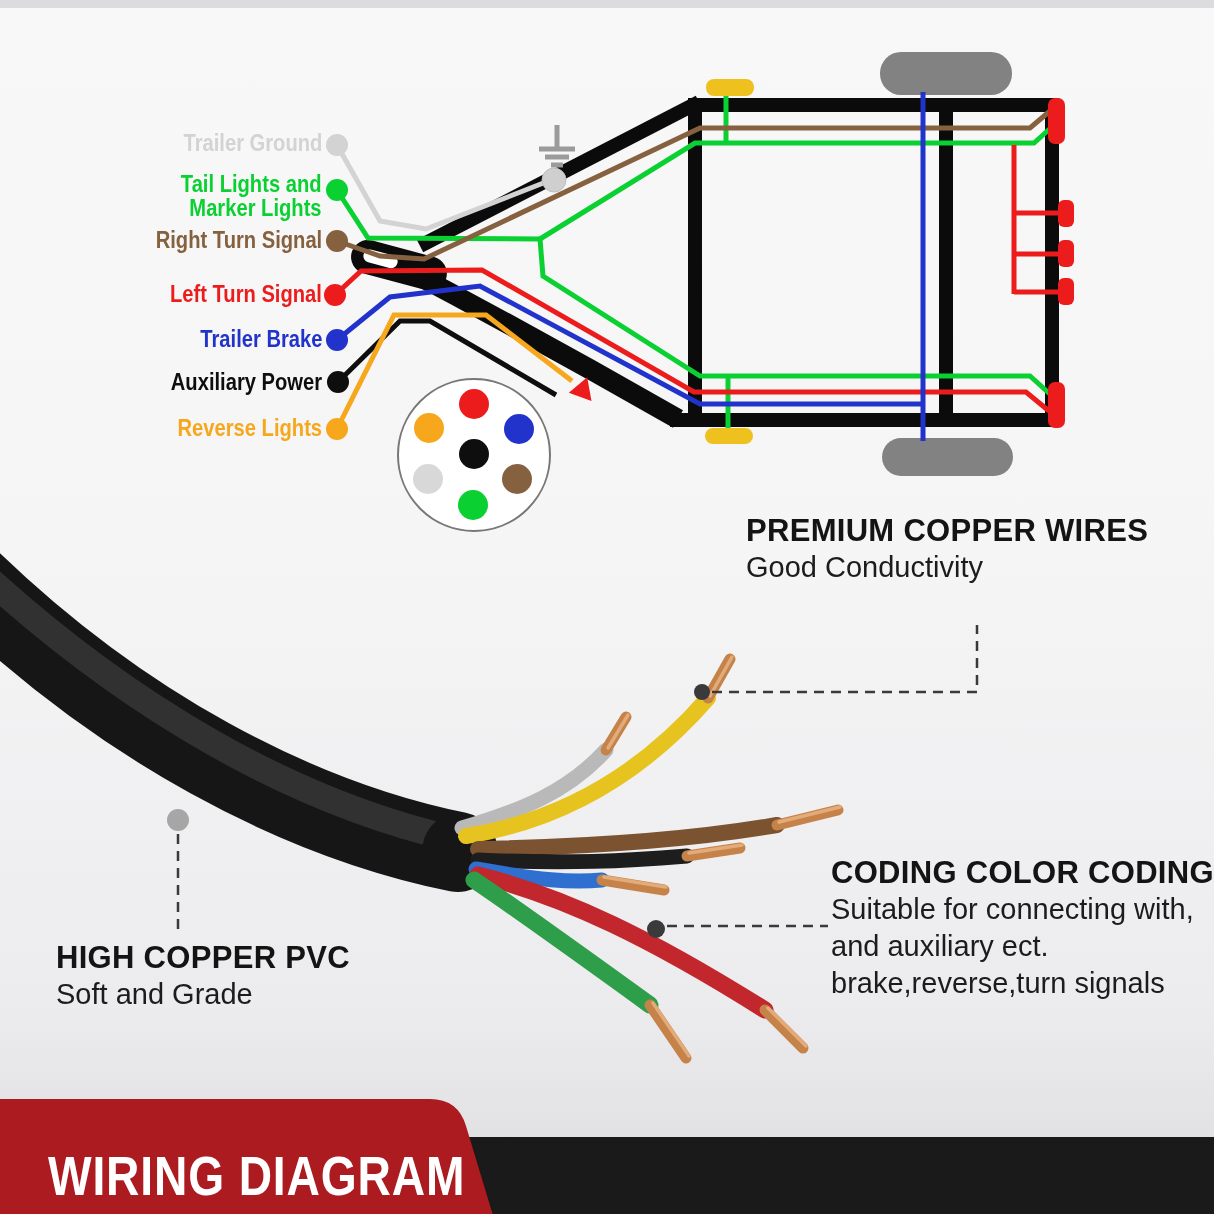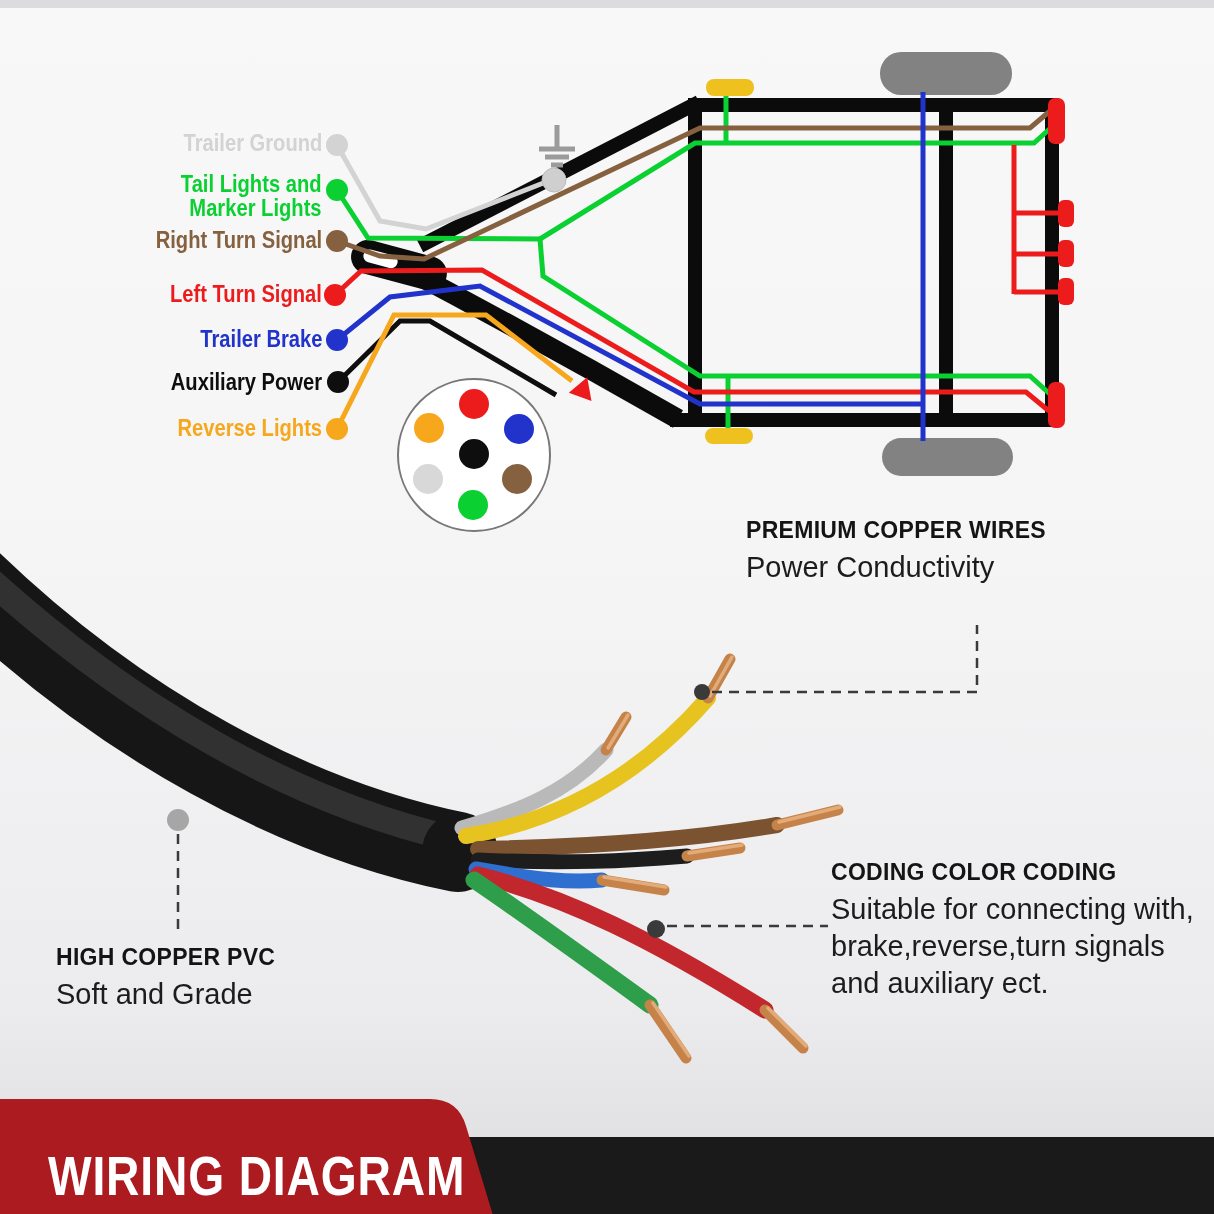--- a/index.html
+++ b/index.html
@@ -8,21 +8,21 @@
     background:linear-gradient(180deg,#f8f8f9 0%,#f5f5f6 45%,#ececee 82%,#e2e2e4 93%,#dfdfe1 100%);
     font-family:"Liberation Sans","DejaVu Sans",sans-serif;
   }
   .artwork { position:absolute; left:0; top:0; width:1214px; height:1214px; }
   .legend-label {
     position:absolute; right:892px; font-size:24px; font-weight:bold; line-height:24px;
     white-space:nowrap; text-align:right; transform:scaleX(.84); transform-origin:100% 50%;
   }
   .legend-label.two-line { line-height:24px; }
   .ann { position:absolute; color:#141414; }
-  .ann-title { font-size:23px; font-weight:bold; line-height:37px; letter-spacing:.3px; white-space:nowrap; }
+  .ann-title { font-size:31px; font-weight:bold; line-height:37px; letter-spacing:.3px; white-space:nowrap; }
   .ann-body  { font-size:29px; line-height:37px; color:#1c1c1c; white-space:nowrap; }
   .banner-label {
     position:absolute; left:48px; top:1136px; color:#ffffff; font-size:55px; font-weight:bold;
     letter-spacing:1px; white-space:nowrap; transform:scaleX(.84); transform-origin:0 50%;
   }
 </style>
 </head>
 <body>
 
 <div class="stage">
@@ -173,28 +173,28 @@
     <div>Marker Lights</div>
   </div>
   <div class="legend-label" style="top: 220px; color: rgb(134, 97, 63);">Right Turn Signal</div>
   <div class="legend-label" style="top: 274px; color: rgb(236, 28, 28);">Left Turn Signal</div>
   <div class="legend-label" style="top: 319px; color: rgb(33, 51, 203);">Trailer Brake</div>
   <div class="legend-label" style="top: 362px; color: rgb(14, 14, 14);">Auxiliary Power</div>
   <div class="legend-label" style="top: 408px; color: rgb(246, 167, 28);">Reverse Lights</div>
 
   <div class="ann" style="left:746px;top:504px">
     <div class="ann-title">PREMIUM COPPER WIRES</div>
-    <div class="ann-body">Power Conductivity</div>
+    <div class="ann-body">Good Conductivity</div>
   </div>
 
   <div class="ann" style="left:831px;top:846px">
     <div class="ann-title">CODING COLOR CODING</div>
     <div class="ann-body">Suitable for connecting with,</div>
+    <div class="ann-body">and auxiliary ect.</div>
     <div class="ann-body">brake,reverse,turn signals</div>
-    <div class="ann-body">and auxiliary ect.</div>
   </div>
 
   <div class="ann" style="left:56px;top:931px">
     <div class="ann-title">HIGH COPPER PVC</div>
     <div class="ann-body">Soft and Grade</div>
   </div>
 
   <div class="banner-label">WIRING DIAGRAM</div>
 
 </div>

